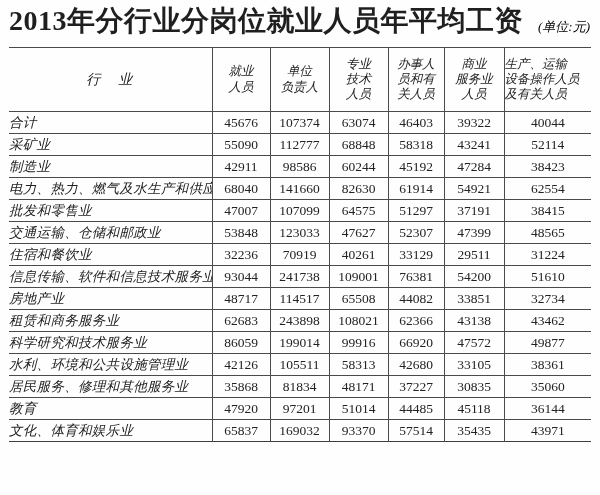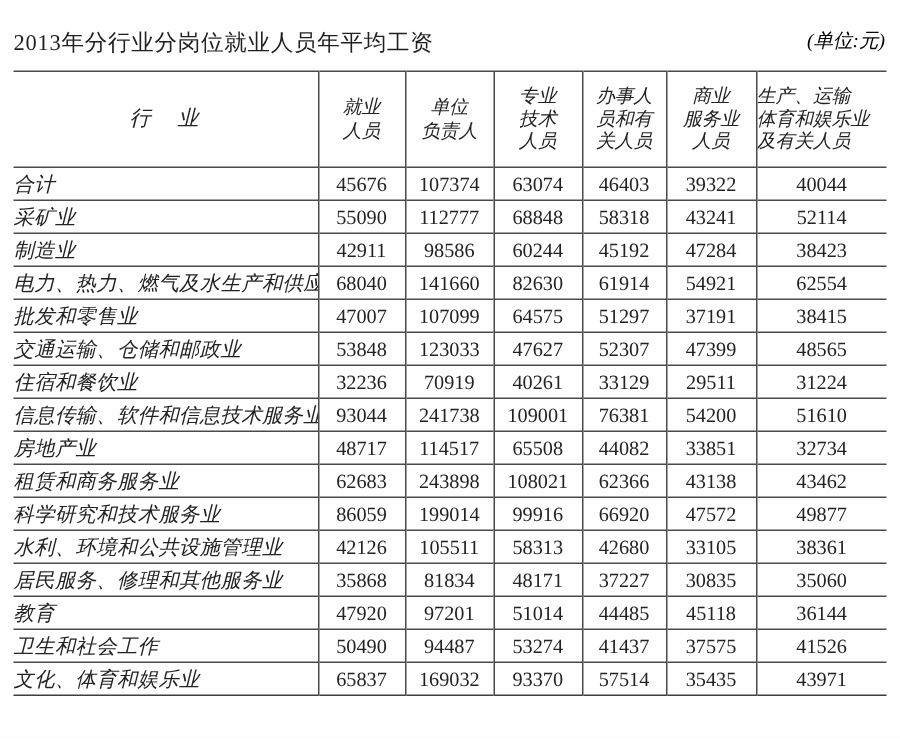--- a/index.html
+++ b/index.html
@@ -21,22 +21,22 @@
   .title-row {
     display: flex;
     align-items: flex-end;
     justify-content: space-between;
     padding: 7px 10px 0 9px;
     height: 38px;
     box-sizing: border-box;
   }
   .doc-title {
     margin: 0;
-    font-size: 15px;
-    font-weight: normal;
+    font-size: 28px;
+    font-weight: bold;
     letter-spacing: 0.5px;
     line-height: 1.2;
     white-space: nowrap;
   }
   .unit-note {
     font-size: 13px;
     font-style: italic;
     padding-bottom: 2px;
     white-space: nowrap;
     color: #000000;
@@ -125,21 +125,21 @@
           <th>专业
 技术
 人员</th>
           <th>办事人
 员和有
 关人员</th>
           <th>商业
 服务业
 人员</th>
           <th class="col-head-last">生产、运输
-体育和娱乐业
+设备操作人员
 及有关人员</th>
         </tr>
     </thead>
     <tbody id="body-rows">
         <tr>
           <td class="industry">合计</td>
           <td class="num">45676</td>
           <td class="num">107374</td>
           <td class="num">63074</td>
           <td class="num">46403</td>
@@ -257,29 +257,20 @@
         <tr>
           <td class="industry">教育</td>
           <td class="num">47920</td>
           <td class="num">97201</td>
           <td class="num">51014</td>
           <td class="num">44485</td>
           <td class="num">45118</td>
           <td class="num">36144</td>
         </tr>
         <tr>
-          <td class="industry">卫生和社会工作</td>
-          <td class="num">50490</td>
-          <td class="num">94487</td>
-          <td class="num">53274</td>
-          <td class="num">41437</td>
-          <td class="num">37575</td>
-          <td class="num">41526</td>
-        </tr>
-        <tr>
           <td class="industry">文化、体育和娱乐业</td>
           <td class="num">65837</td>
           <td class="num">169032</td>
           <td class="num">93370</td>
           <td class="num">57514</td>
           <td class="num">35435</td>
           <td class="num">43971</td>
         </tr>
       </tbody>
   </table>

